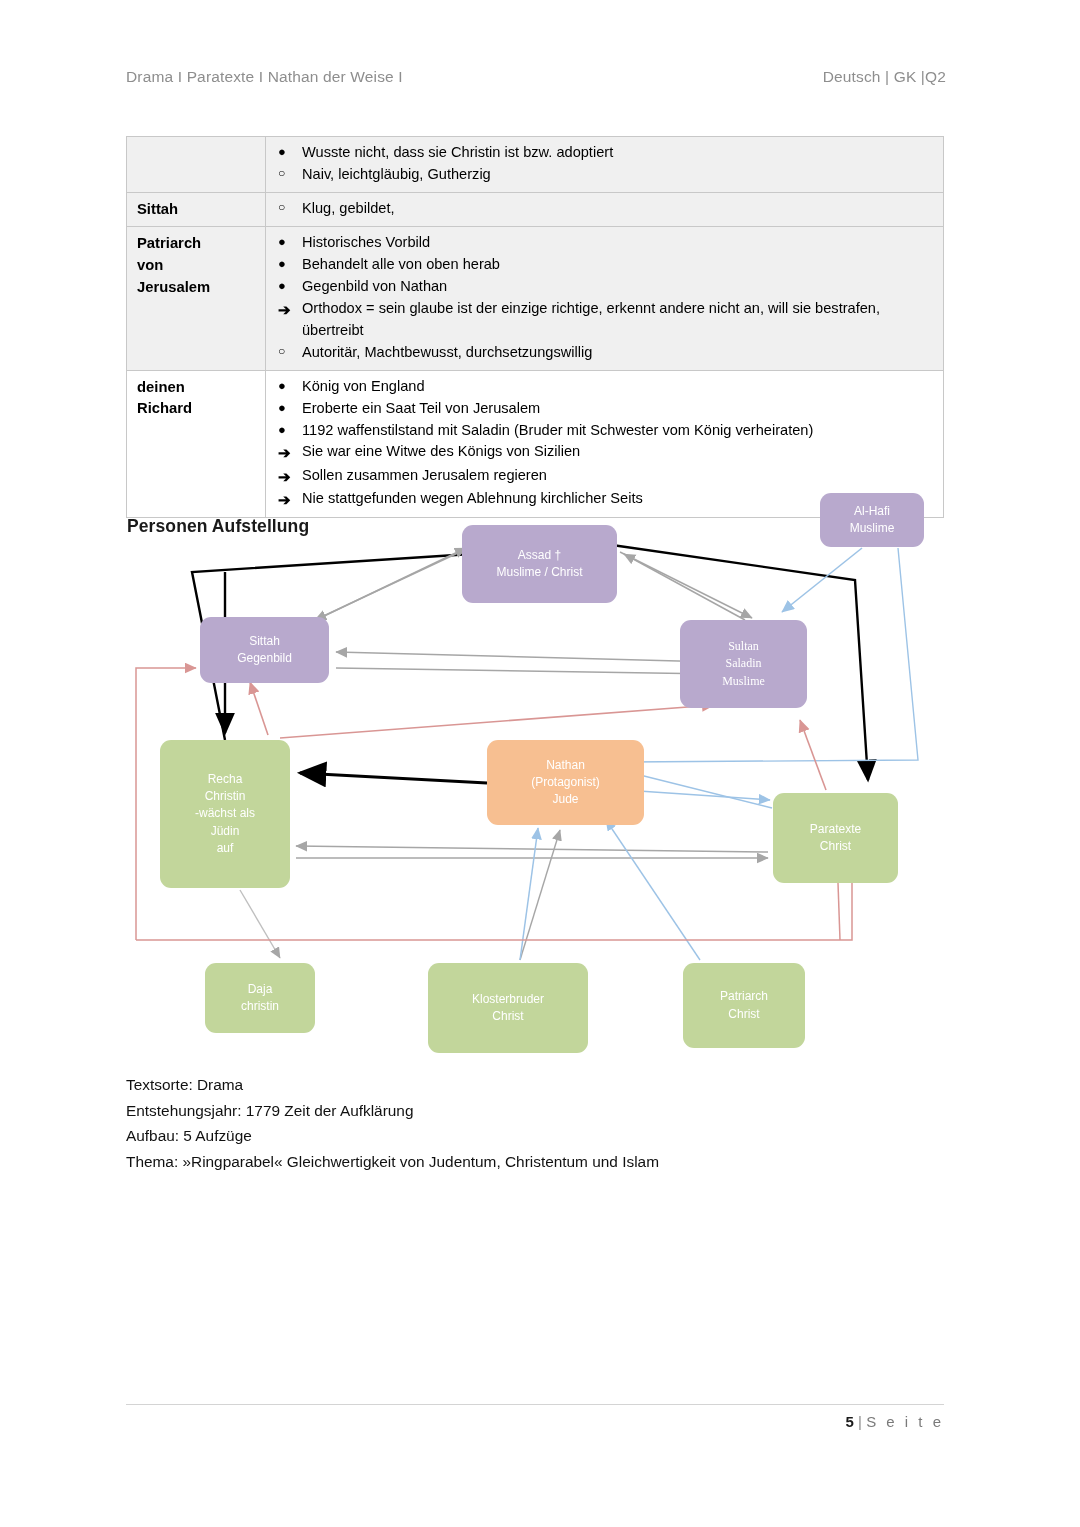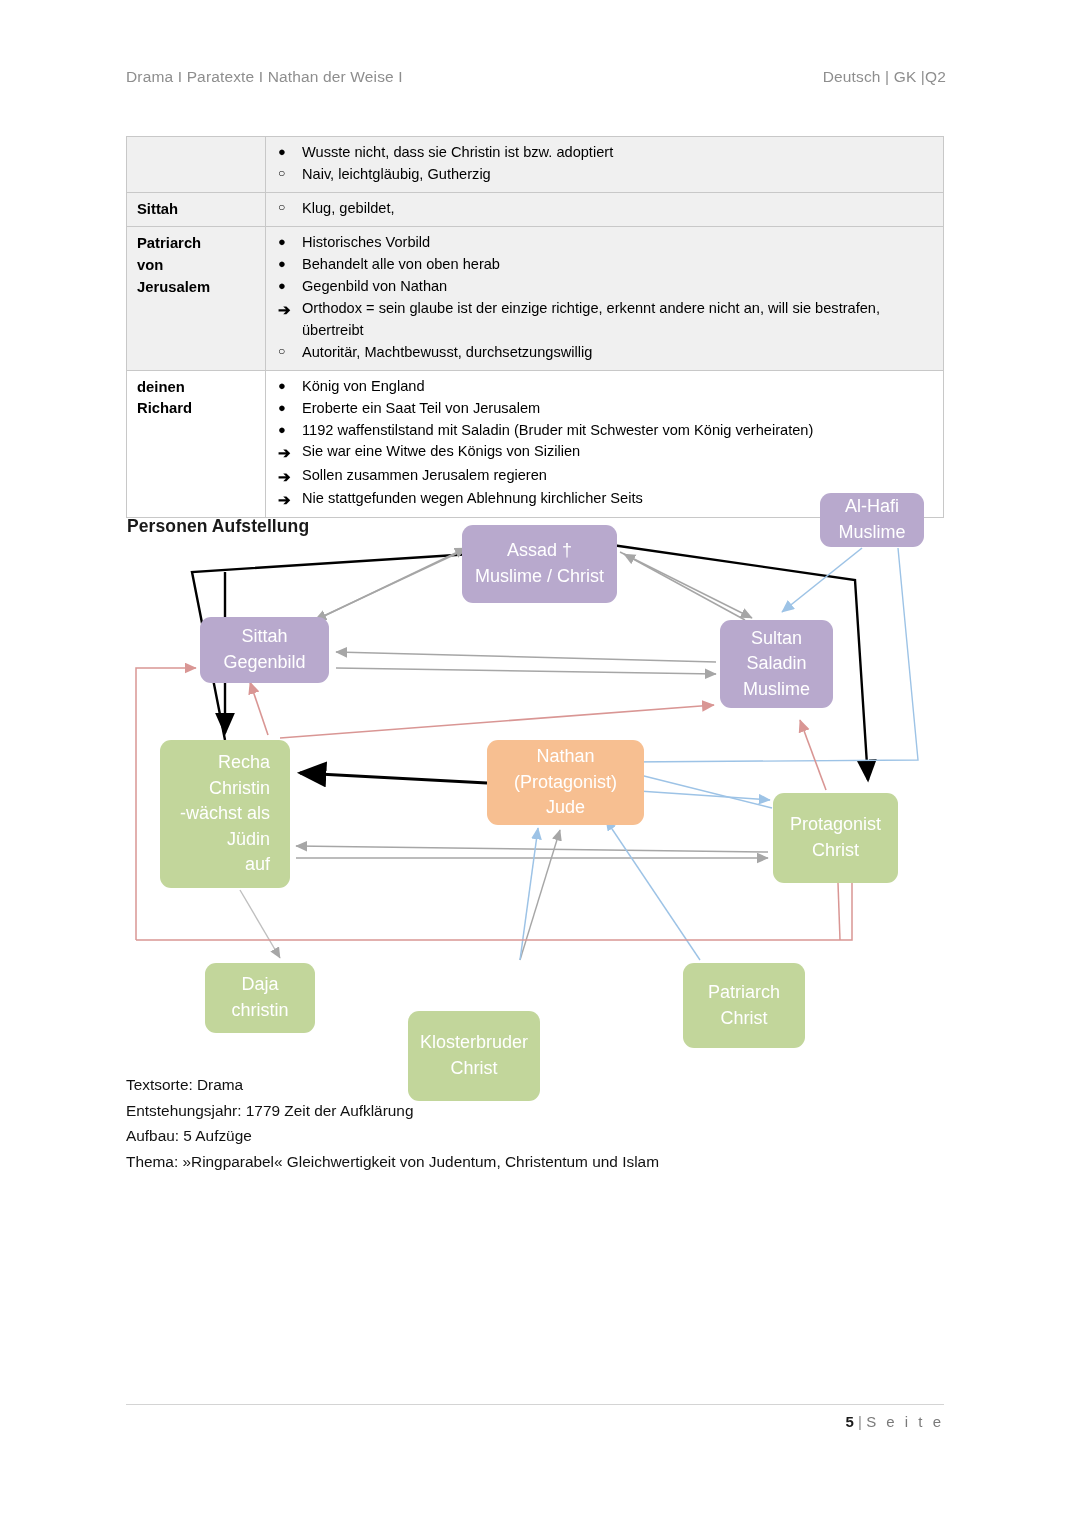--- a/index.html
+++ b/index.html
@@ -114,21 +114,21 @@
     letter-spacing: 0.1px;
   }
   .node {
     position: absolute;
     display: flex;
     align-items: center;
     justify-content: center;
     text-align: center;
     border-radius: 11px;
     color: #ffffff;
-    font-size: 18px;
+    font-size: 12px;
     line-height: 1.42;
     box-sizing: border-box;
     padding: 2px 0;
   }
   .node.purple { background: #b8a9cd; }
   .node.green  { background: #c2d69b; }
   .node.orange { background: #f7bf91; }
 
   
   .info-block {
@@ -350,56 +350,56 @@
         <div>Assad †</div>
         <div>Muslime / Christ</div>
       </div>
     </div>
   <div class="node purple" style="left:200px; top:127px;width:129px; height:66px;">
       <div>
         <div>Sittah</div>
         <div>Gegenbild</div>
       </div>
     </div>
-  <div class="node purple" style="left:720px; top:130px;width:113px; height:88px;">
+  <div class="node purple" style="left:680px; top:130px;width:127px; height:88px;font-family:Liberation Serif, serif;">
       <div>
         <div>Sultan</div>
         <div>Saladin</div>
         <div>Muslime</div>
       </div>
     </div>
-  <div class="node green" style="left:160px; top:250px;width:130px; height:148px;text-align:right;">
+  <div class="node green" style="left:160px; top:250px;width:130px; height:148px;">
       <div>
         <div>Recha</div>
         <div>Christin</div>
         <div>-wächst als</div>
         <div>Jüdin</div>
         <div>auf</div>
       </div>
     </div>
   <div class="node orange" style="left:487px; top:250px;width:157px; height:85px;">
       <div>
         <div>Nathan</div>
         <div>(Protagonist)</div>
         <div>Jude</div>
       </div>
     </div>
   <div class="node green" style="left:773px; top:303px;width:125px; height:90px;">
       <div>
-        <div>Protagonist</div>
+        <div>Paratexte</div>
         <div>Christ</div>
       </div>
     </div>
   <div class="node green" style="left:205px; top:473px;width:110px; height:70px;">
       <div>
         <div>Daja</div>
         <div>christin</div>
       </div>
     </div>
-  <div class="node green" style="left:408px; top:473px;width:132px; height:90px;margin-top:48px;">
+  <div class="node green" style="left:428px; top:473px;width:160px; height:90px;">
       <div>
         <div>Klosterbruder</div>
         <div>Christ</div>
       </div>
     </div>
   <div class="node green" style="left:683px; top:473px;width:122px; height:85px;">
       <div>
         <div>Patriarch</div>
         <div>Christ</div>
       </div>

